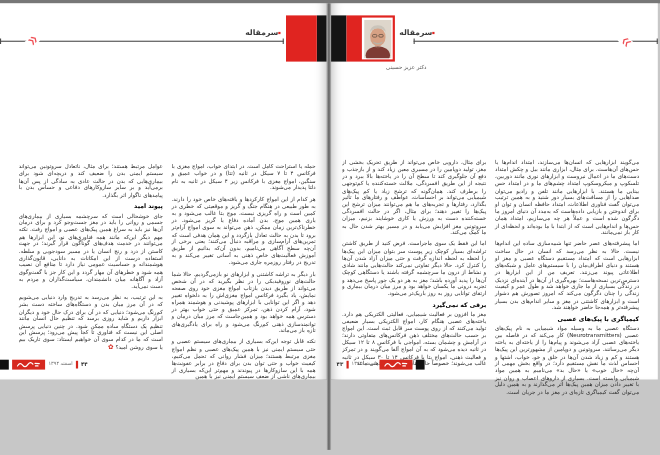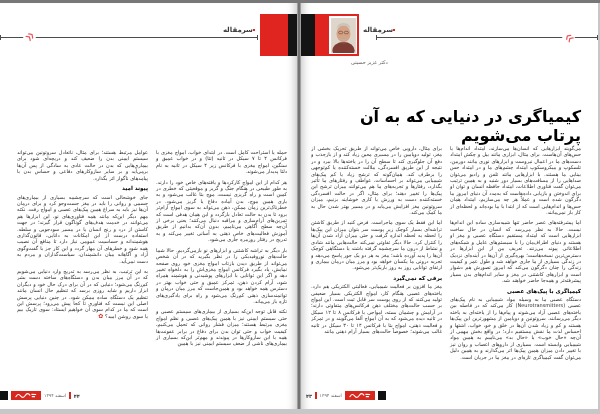--- a/index.html
+++ b/index.html
@@ -5,21 +5,21 @@
   * { margin:0; padding:0; box-sizing:border-box; }
   html,body { width:600px; height:414px; }
   body {
     background:#c7c7c7;
     font-family:"DejaVu Sans", sans-serif;
     overflow:hidden;
   }
   .canvas { position:relative; width:600px; height:414px; background:#c7c7c7; overflow:hidden; }
   .edge-top { position:absolute; top:0; left:0; width:600px; height:3px; background:#777; }
 
-  .page { position:absolute; top:3px; width:297px; height:406px; background:#fff; direction:rtl;padding-left:38px; }
+  .page { position:absolute; top:3px; width:297px; height:342px; background:#fff; direction:rtl;padding-left:38px; }
   .page-left  { left:0;   box-shadow: inset -9px 0 10px -8px rgba(0,0,0,.28); }
   .page-right { left:301px; box-shadow: inset 9px 0 10px -8px rgba(0,0,0,.28); }
   .spine { position:absolute; top:3px; left:297px; width:4px; height:406px;
            background:linear-gradient(90deg,#b5b5b5,#5e5e5e 50%,#b5b5b5); }
 
   
   .black-strip { position:absolute; top:11px; width:14px; height:42px; background:#141414; }
   .page-right .black-strip { left:0; }   
   .page-left  .black-strip { right:0; width:9px; }
   .red-box { position:absolute; top:11px; height:42px; background:#e02420; }
@@ -134,21 +134,20 @@
       </span>
     </div>
     <div class="section-label"><span class="section-bullet"></span><span>سرمقاله</span></div>
     <div class="author">دکتر عزیز حسینی</div>
     <div class="header-rule">
       <span class="rule-cap cap-a"></span>
       <span class="rule-cap cap-b"></span>
       <span class="arrow-orn">❯❯</span>
     </div>
 
-    <h1 class="headline">کیمیاگری در دنیایی که به آن پرتاب می‌شویم</h1>
 
     <div class="body-cols">
       <div class="col">
         <p>می‌گویند ابزارهایی که انسان‌ها می‌سازند، امتداد اندام‌ها یا حس‌های آن‌هاست. برای مثال، ابزاری مانند بیل و چکش امتداد دست‌های ما در اعمال نیروست و ابزارهای نوری مانند دوربین، تلسکوپ و میکروسکوپ امتداد چشم‌های ما و در امتداد حس بینایی ما هستند. با ابزارهایی مانند تلفن و رادیو می‌توان صداهایی را از مسافت‌های بسیار دور شنید و به همین ترتیب می‌توان گفت فناوری اطلاعات، امتداد حافظه انسان و توان او برای اندوختن و بازیابی داده‌هاست که به‌مدد آن دنیای امروز ما دگرگون شده است و عملاً هر چه می‌سازیم، امتداد همان حس‌ها و اندام‌هایی است که از ابتدا با ما بوده‌اند و لحظه‌ای از کار باز نمی‌مانند.</p>
         <p>اما پیشرفته‌های عصر حاضر تنها شبیه‌سازی ساده این اندام‌ها نیست. حالا به نظر می‌رسد که انسان در حال ساخت ابزارهایی است که امتداد مستقیم دستگاه عصبی و مغز او هستند و دنیای اطراف‌مان را با سیستم‌های عامل و شبکه‌های اطلاعاتی پیوند می‌زنند. تعریف من از این ابزارها در دسترس‌ترین نسخه‌هاست؛ بهره‌گیری از آن‌ها در آینده‌ای نزدیک در زندگی بسیاری از ما جاری خواهد شد و طول عمر و کیفیت زندگی را چنان دگرگون می‌کند که امروز تصورش هم دشوار است و ابزارهای کاشتنی در مغز و سایر اندام‌های بدن بسیار پیشرفته‌تر و همه‌جا حاضر خواهند شد.</p>
         <div class="subhead">کیمیاگری با پیک‌های عصبی</div>
         <p>دستگاه عصبی ما به وسیله مواد شیمیایی به نام پیک‌های عصبی (Neurotransmitters) کار می‌کند که در فاصله بین یاخته‌های عصبی آزاد می‌شوند و پیام‌ها را از یاخته‌ای به یاخته دیگر می‌رسانند. سروتونین و دوپامین از مشهورترین این پیک‌ها هستند و کم و زیاد شدن آن‌ها در خلق و خو، خواب، اشتها و احساس لذت ما نقش مستقیم دارد؛ در واقع بخش مهمی از آن‌چه «حال خوب» یا «حال بد» می‌نامیم به همین مواد شیمیایی وابسته است. بسیاری از داروهای اعصاب و روان نیز با تغییر دادن میزان همین پیک‌ها اثر می‌گذارند و به همین دلیل می‌توان گفت کیمیاگری تازه‌ای در مغز ما در جریان است.</p>
       </div>
       <div class="col">
         <p>برای مثال، دارویی خاص می‌تواند از طریق تحریک بخشی از مغز، تولید دوپامین را در مسیری معین زیاد کند و از بازجذب و دفع آن جلوگیری کند تا سطح آن را در یاخته‌ها بالا ببرد و در نتیجه از این طریق افسردگی، ملالت خسته‌کننده یا کم‌توجهی را برطرف کند. همان‌گونه که ترشح زیاد یا کم پیک‌های شیمیایی می‌تواند بر احساسات، عواطف و رفتارهای ما تأثیر بگذارد، رفتارها و تجربه‌های ما هم می‌توانند میزان ترشح این پیک‌ها را تغییر دهند؛ برای مثال، اگر در حالت افسردگی خسته‌کننده دست به ورزش یا کاری خوشایند بزنیم، میزان سروتونین مغز افزایش می‌یابد و در مسیر بهتر شدن حال به ما کمک می‌کند.</p>

